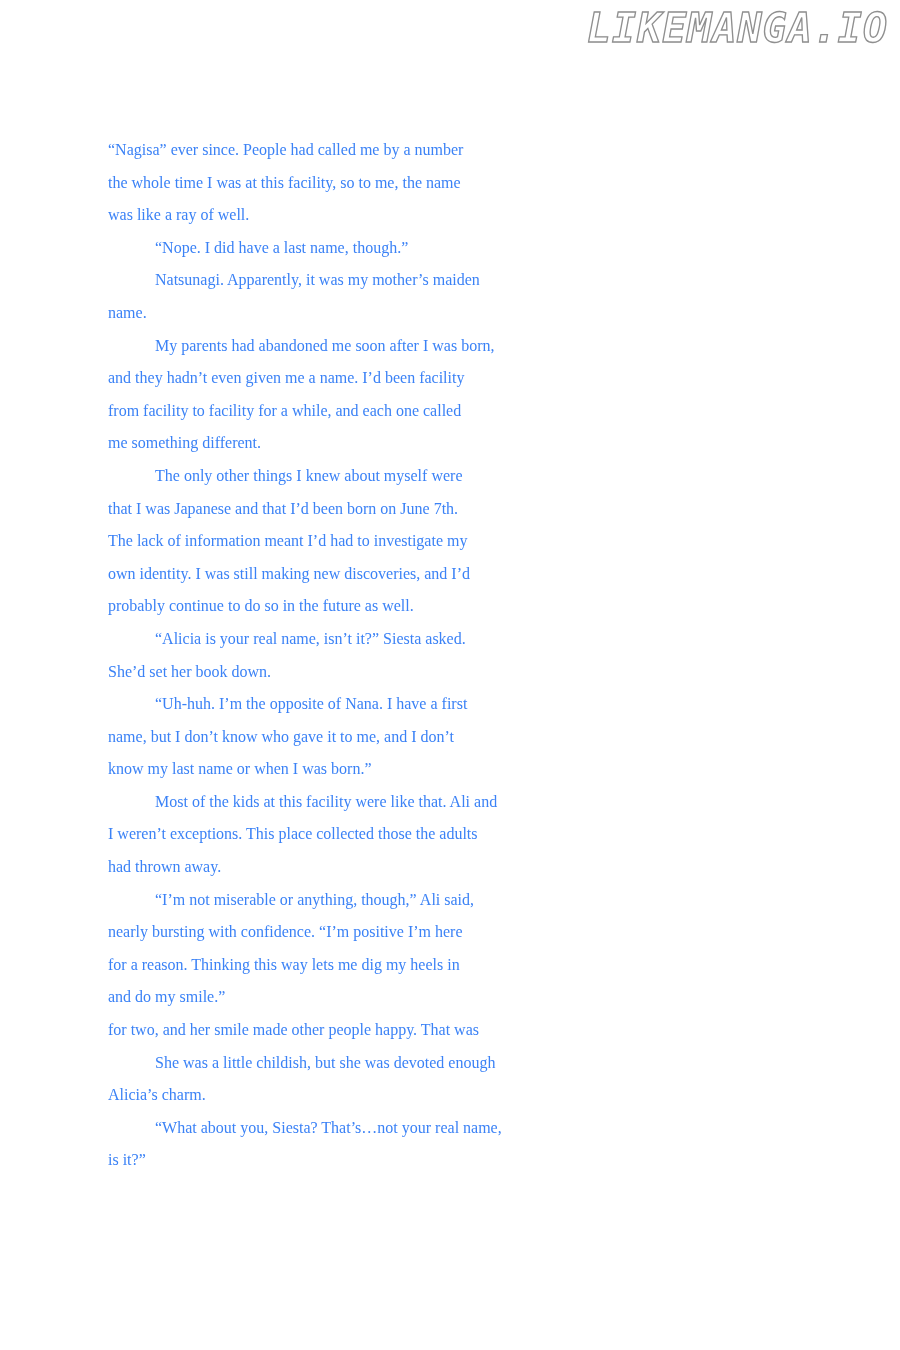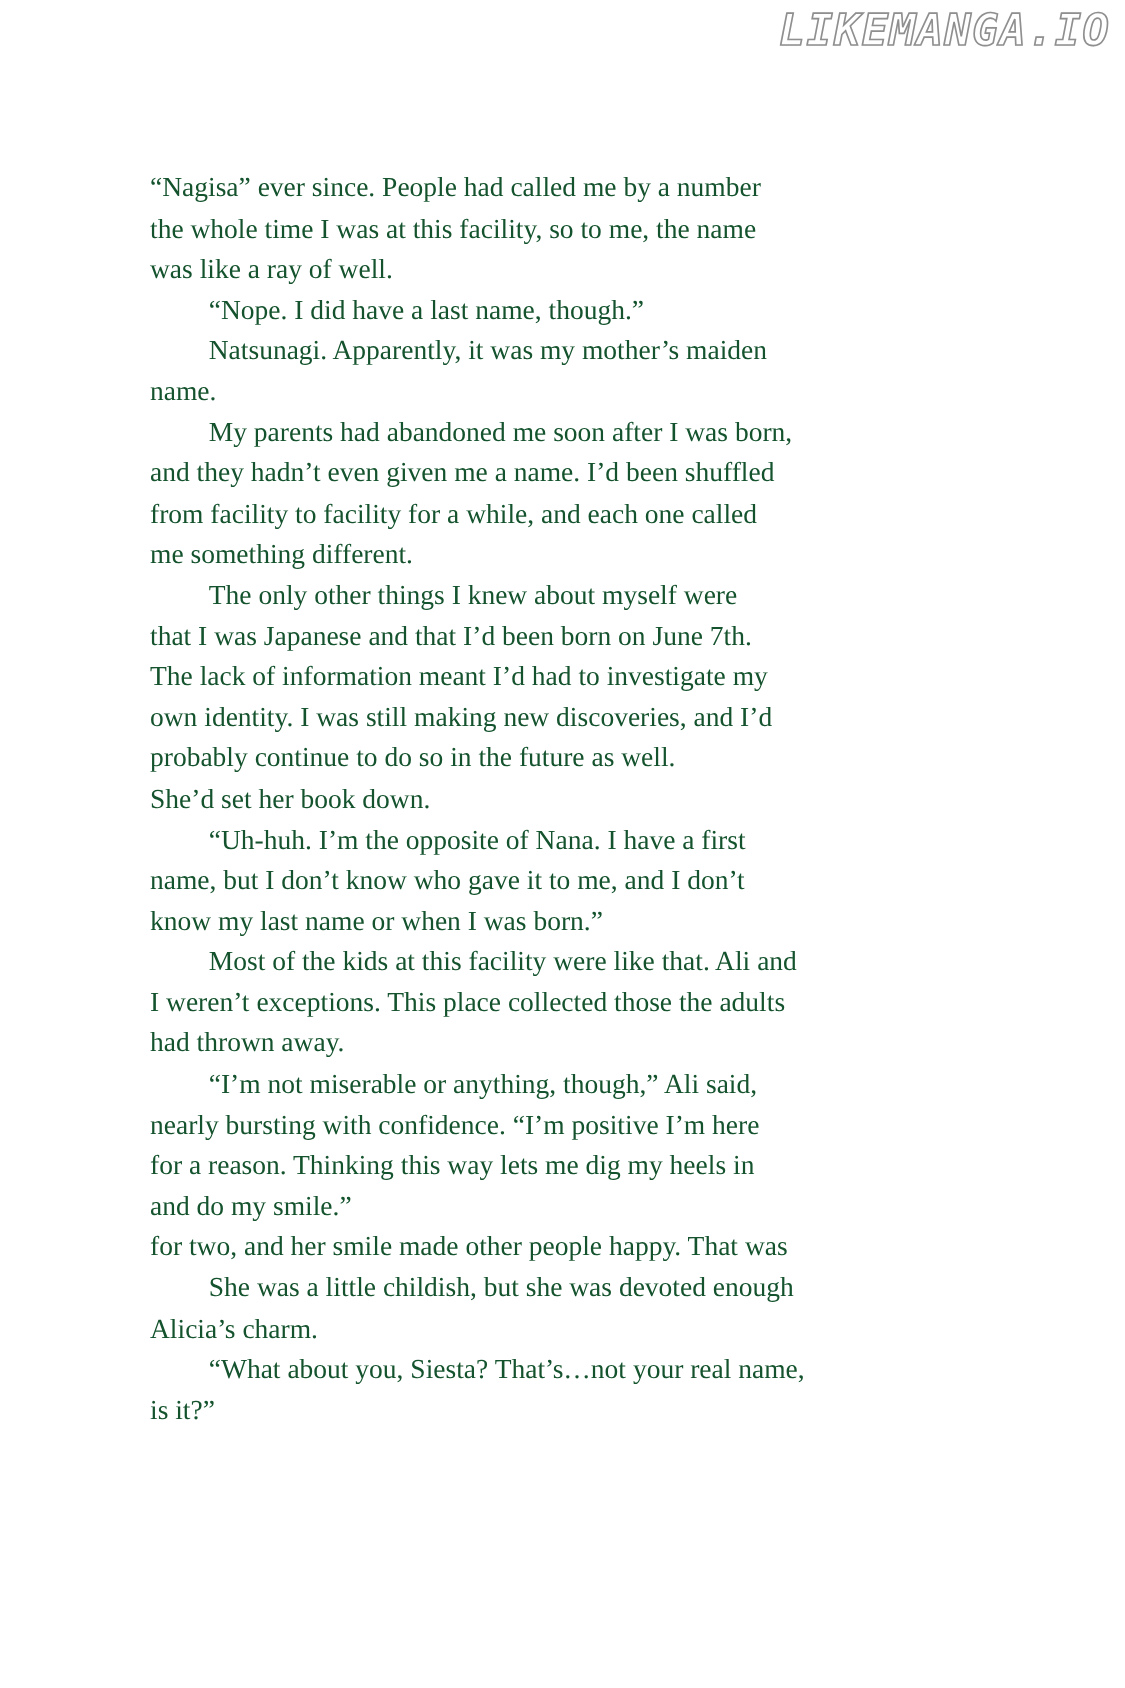--- a/index.html
+++ b/index.html
@@ -14,37 +14,37 @@
     background: #ffffff;
     overflow: hidden;
   }
   .logo {
     position: absolute;
     top: 5px;
     right: 12px;
     font-family: "DejaVu Sans Mono", monospace;
     font-weight: bold;
     font-style: italic;
-    font-size: 35px;
+    font-size: 40px;
     letter-spacing: 1px;
     color: #ffffff;
     -webkit-text-stroke: 1.3px #8f8f8f;
     text-shadow: 0 0 1px #aaaaaa;
     user-select: none;
     white-space: nowrap;
   }
   .text-block {
     position: absolute;
-    left: 120px;
+    left: 108px;
     top: 134px;
     width: 640px;
     font-family: "Liberation Serif", serif;
-    font-size: 22px;
+    font-size: 16px;
     line-height: 32.6px;
-    color: #14532d;
+    color: #3b82f6;
   }
   .line {
     white-space: nowrap;
   }
   .line.indent {
     padding-left: 47px;
   }
 </style>
 </head>
 <body>
@@ -53,28 +53,29 @@
   <div class="logo">LIKEMANGA.IO</div>
 
   <div class="text-block">
       <div class="line">“Nagisa” ever since. People had called me by a number</div>
       <div class="line">the whole time I was at this facility, so to me, the name</div>
       <div class="line">was like a ray of well.</div>
       <div class="line indent">“Nope. I did have a last name, though.”</div>
       <div class="line indent">Natsunagi. Apparently, it was my mother’s maiden</div>
       <div class="line">name.</div>
       <div class="line indent">My parents had abandoned me soon after I was born,</div>
-      <div class="line">and they hadn’t even given me a name. I’d been shuffled</div>
+      <div class="line">and they hadn’t even given me a name. I’d been facility</div>
       <div class="line">from facility to facility for a while, and each one called</div>
       <div class="line">me something different.</div>
       <div class="line indent">The only other things I knew about myself were</div>
       <div class="line">that I was Japanese and that I’d been born on June 7th.</div>
       <div class="line">The lack of information meant I’d had to investigate my</div>
       <div class="line">own identity. I was still making new discoveries, and I’d</div>
       <div class="line">probably continue to do so in the future as well.</div>
+      <div class="line indent">“Alicia is your real name, isn’t it?” Siesta asked.</div>
       <div class="line">She’d set her book down.</div>
       <div class="line indent">“Uh-huh. I’m the opposite of Nana. I have a first</div>
       <div class="line">name, but I don’t know who gave it to me, and I don’t</div>
       <div class="line">know my last name or when I was born.”</div>
       <div class="line indent">Most of the kids at this facility were like that. Ali and</div>
       <div class="line">I weren’t exceptions. This place collected those the adults</div>
       <div class="line">had thrown away.</div>
       <div class="line indent">“I’m not miserable or anything, though,” Ali said,</div>
       <div class="line">nearly bursting with confidence. “I’m positive I’m here</div>
       <div class="line">for a reason. Thinking this way lets me dig my heels in</div>

